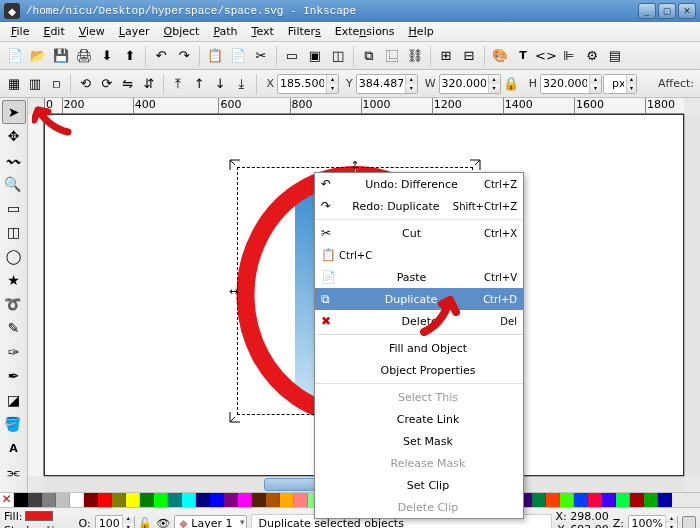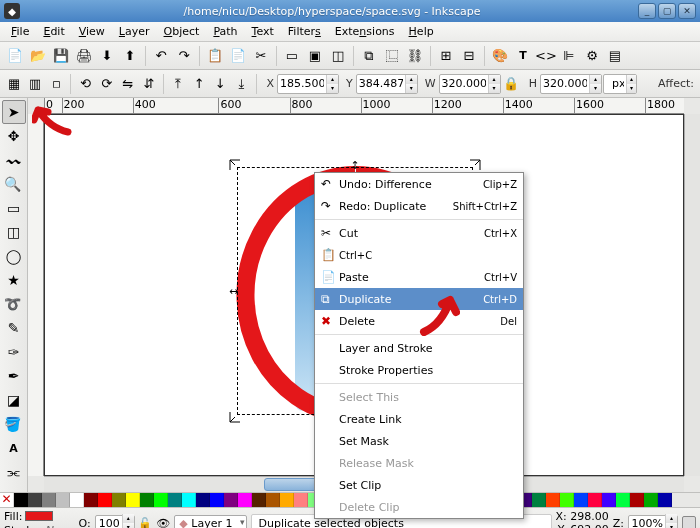--- a/index.html
+++ b/index.html
@@ -1,19 +1,19 @@
 <!DOCTYPE html>
 <html><head>
 <meta charset="utf-8">
 <style>
 *{box-sizing:border-box;margin:0;padding:0;font-family:"DejaVu Sans","Liberation Sans",sans-serif;font-size:11px;}
 body{background:#e8e8e6;width:700px;height:528px;overflow:hidden;position:relative;}
 .titlebar{height:22px;background:linear-gradient(#6fa5d8,#4682c4);display:flex;align-items:center;color:#fff;padding:0 4px;}
 .titlebar .logo{width:16px;height:16px;background:#333;border-radius:3px;margin-right:6px;display:flex;align-items:center;justify-content:center;color:#fff;font-size:10px;}
-.titlebar .title{flex:1;text-align:center;text-shadow:0 1px 1px rgba(0,0,0,.3);}
+.titlebar .title{flex:1;text-align:left;text-shadow:0 1px 1px rgba(0,0,0,.3);font-family:Liberation Mono, monospace;}
 .winbtns{display:flex;gap:2px;}
 .winbtn{width:18px;height:16px;background:linear-gradient(#bcd4ea,#6a9acb);border:1px solid #3a6a9a;border-radius:3px;display:flex;align-items:center;justify-content:center;font-size:9px;color:#234;}
 .menubar{height:20px;background:linear-gradient(#f8f8f6,#ececea);border-bottom:1px solid #c8c8c6;display:flex;align-items:center;padding:0 4px;}
 .menubar span{padding:2px 7px;cursor:default;}
 .menubar span u{text-decoration:underline;}
 .toolbar{height:28px;background:linear-gradient(#f4f4f2,#e6e6e4);border-bottom:1px solid #c0c0be;display:flex;align-items:center;padding:0 4px;gap:1px;}
 .toolbar2{height:28px;background:linear-gradient(#f4f4f2,#e6e6e4);border-bottom:1px solid #c0c0be;display:flex;align-items:center;padding:0 4px;gap:1px;}
 .tbtn{width:22px;height:22px;border:1px solid transparent;border-radius:2px;display:flex;align-items:center;justify-content:center;font-size:13px;}
 .sep{width:1px;height:20px;background:#c8c8c6;margin:0 3px;}
 .spin{display:flex;align-items:center;border:1px solid #b0b0ae;background:#fff;height:20px;border-radius:2px;}
@@ -30,21 +30,21 @@
 .ruler-h div{border-left:1px solid #888;padding-left:1px;}
 .ruler-v{position:absolute;top:16px;left:0;bottom:16px;width:16px;background:#f4f4f2;border-right:1px solid #888;}
 .canvas{position:absolute;top:16px;left:16px;right:16px;bottom:16px;background:#fff;overflow:hidden;border:1px solid #333;}
 .page{position:absolute;top:0;left:0;right:0;bottom:0;background:#fff;}
 .bbox{position:absolute;border:1px dashed #000;}
 .contextmenu{position:absolute;background:#fff;border:1px solid #888;box-shadow:2px 2px 6px rgba(0,0,0,.3);width:210px;z-index:100;}
 .contextmenu .item{display:flex;align-items:center;height:22px;padding:0 6px;}
 .contextmenu .item.hl{background:#5c8ec9;color:#fff;}
 .contextmenu .item.disabled{color:#999;}
 .contextmenu .item .ic{width:18px;font-size:12px;}
-.contextmenu .item .txt{flex:1;}
+.contextmenu .item .txt{flex:1;text-align:center;}
 .contextmenu .item .sc{font-size:10px;}
 .contextmenu hr{border:0;border-top:1px solid #ddd;margin:2px 0;}
 .palette{height:16px;display:flex;border-top:1px solid #c0c0be;border-bottom:1px solid #c0c0be;}
 .sw{width:14px;height:14px;border-right:1px solid rgba(0,0,0,0.15);}
 .statusbar{height:30px;background:linear-gradient(#f2f2f0,#e4e4e2);display:flex;align-items:center;padding:0 4px;font-size:10px;gap:4px;}
 .fillstroke{display:flex;flex-direction:column;gap:1px;}
 .fillstroke .row{display:flex;align-items:center;gap:3px;}
 .fillstroke .swatch{width:28px;height:10px;border:1px solid #666;}
 .layerbox{border:1px solid #aaa;background:#fff;padding:1px 14px 1px 4px;border-radius:2px;position:relative;}
 .layerbox:after{content:"▾";position:absolute;right:2px;top:1px;font-size:9px;color:#666;}
@@ -248,21 +248,21 @@
     </div>
     <div class="hscroll">
         <div class="thumb" style="left:220px;width:170px;"></div>
       </div>
     <div class="vscroll"></div>
 
     <div class="contextmenu" style="left:286px;top:74px;">
       <div class="item">
           <span class="ic">↶</span>
           <span class="txt">Undo: Difference</span>
-          <span class="sc">Clip+Z</span>
+          <span class="sc">Ctrl+Z</span>
         </div>
       <div class="item">
           <span class="ic">↷</span>
           <span class="txt">Redo: Duplicate</span>
           <span class="sc">Shift+Ctrl+Z</span>
         </div>
       <hr>
       <div class="item">
           <span class="ic">✂</span>
           <span class="txt">Cut</span>
@@ -283,25 +283,25 @@
           <span class="sc">Ctrl+D</span>
         </div>
       <div class="item">
           <span class="ic" style="color:#c00">✖</span>
           <span class="txt">Delete</span>
           <span class="sc">Del</span>
         </div>
       <hr>
       <div class="item">
           <span class="ic"></span>
-          <span class="txt">Layer and Stroke</span>
-        </div>
-      <div class="item">
-          <span class="ic"></span>
-          <span class="txt">Stroke Properties</span>
+          <span class="txt">Fill and Object</span>
+        </div>
+      <div class="item">
+          <span class="ic"></span>
+          <span class="txt">Object Properties</span>
         </div>
       <hr>
       <div class="item disabled">
           <span class="ic"></span>
           <span class="txt">Select This</span>
         </div>
       <div class="item">
           <span class="ic"></span>
           <span class="txt">Create Link</span>
         </div>

